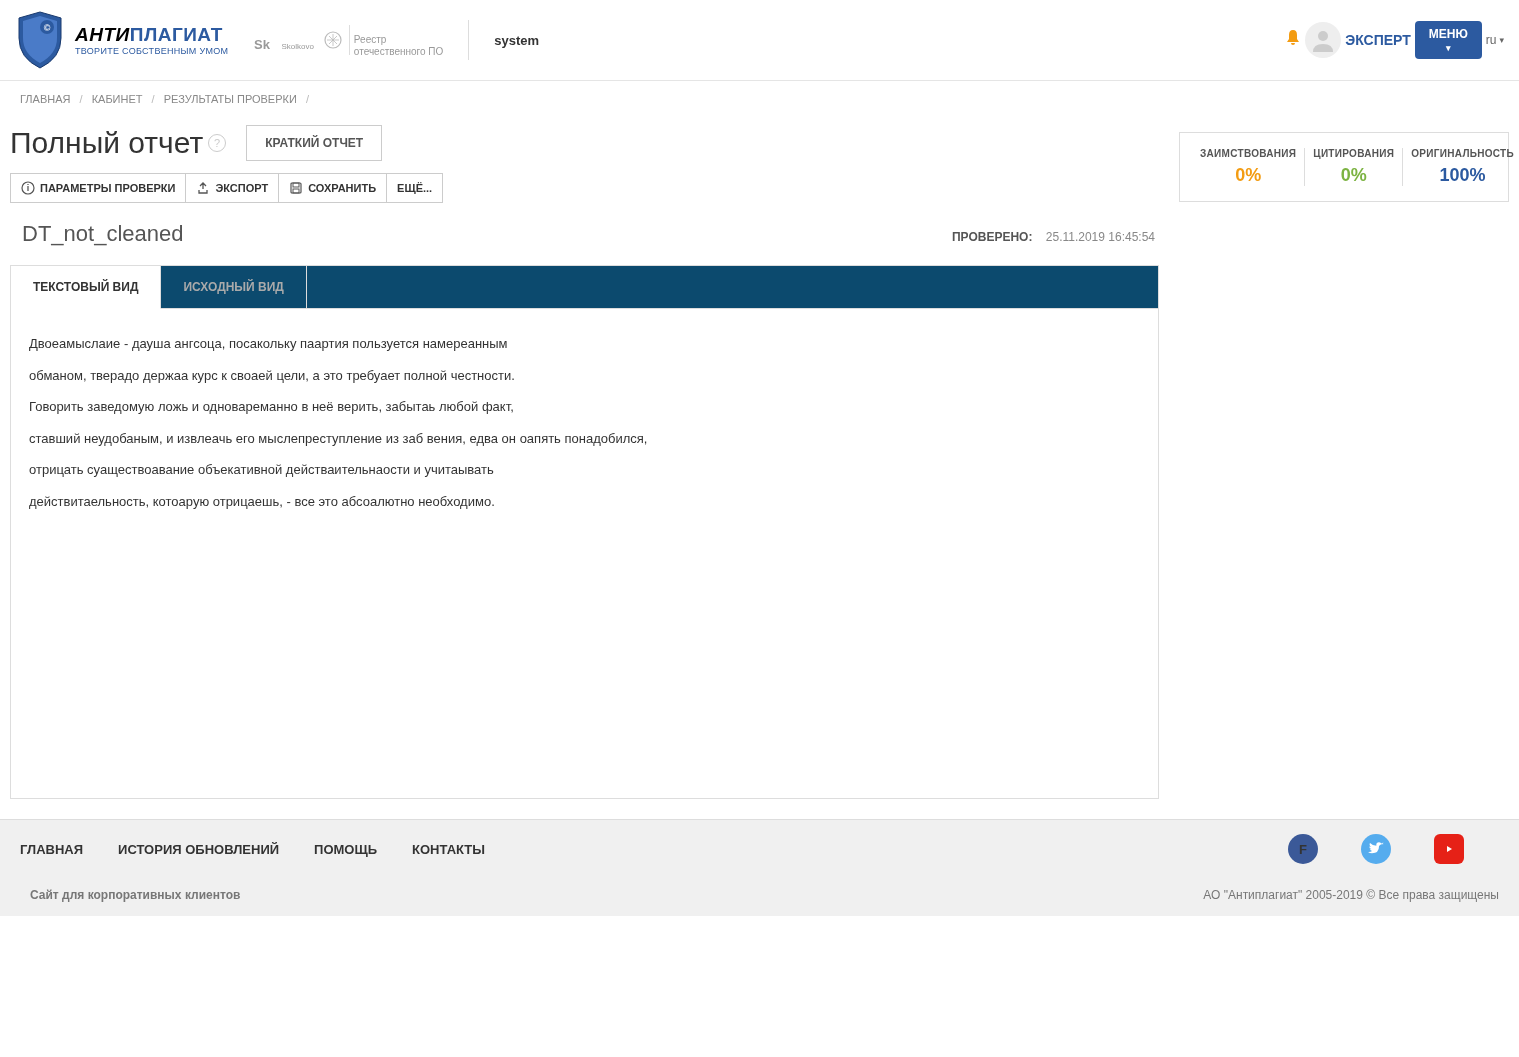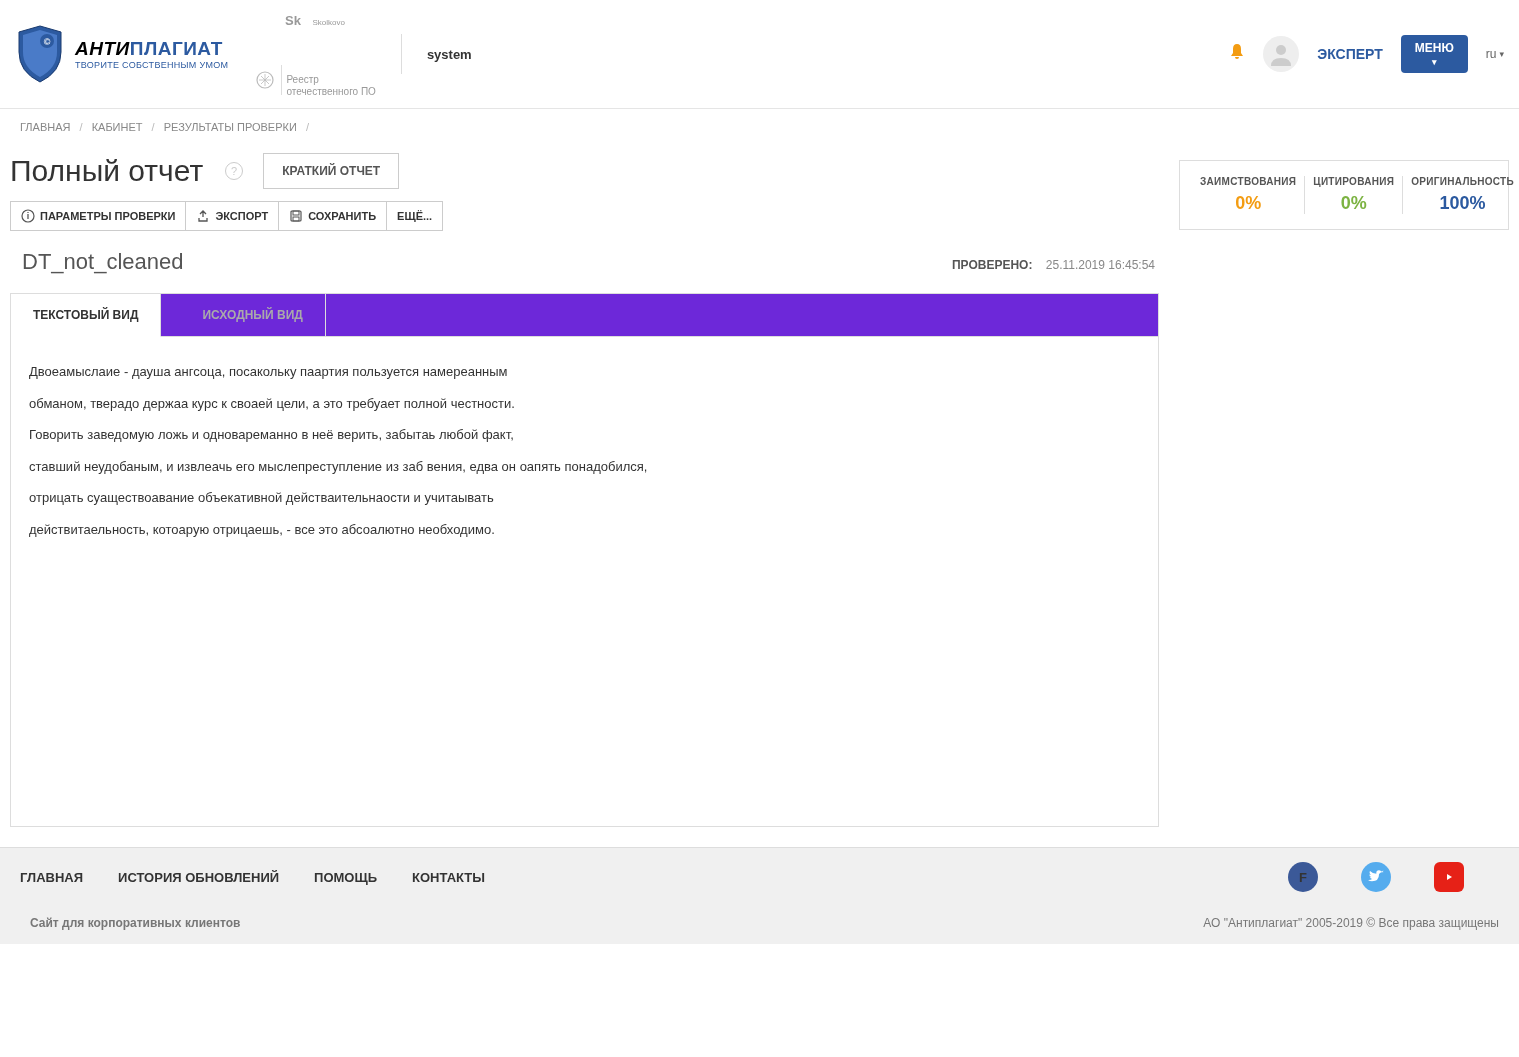--- a/index.html
+++ b/index.html
@@ -7,60 +7,60 @@
 
 .header { display: flex; align-items: center; padding: 10px 15px; border-bottom: 1px solid #e5e5e5; }
 .logo-block { display: flex; align-items: center; gap: 10px; }
 .shield { width: 50px; height: 60px; position: relative; }
 .shield svg { width: 100%; height: 100%; }
 .logo-text { display: flex; flex-direction: column; }
 .logo-title { font-size: 19px; font-weight: bold; letter-spacing: 0.5px; }
 .logo-title .anti { color: #000000; font-style: italic; }
 .logo-title .plag { color: #2c5aa0; }
 .logo-sub { font-size: 9px; color: #2c5aa0; letter-spacing: 0.3px; }
-.partners { display: flex; align-items: center; gap: 28px; margin-left: 25px; color: #999; font-size: 10px; flex-direction: column; }
+.partners { display: flex; align-items: flex-end; gap: 7px; margin-left: 25px; color: #999; font-size: 10px; }
 .partner { display: flex; align-items: center; gap: 4px; }
 .partner-icon { width: 24px; height: 24px; display: flex; align-items: center; justify-content: center; color: #aaa; }
 .partner-divider { width: 1px; height: 30px; background: #ddd; }
 .vline { width: 1px; height: 40px; background: #ddd; margin: 0 25px; }
 .system-label { color: #333; font-weight: bold; font-size: 13px; }
-.header-right { margin-left: auto; display: flex; align-items: center; gap: 18px; }
+.header-right { margin-left: auto; display: flex; align-items: center; gap: 4px; }
 .bell { color: #f39c12; font-size: 16px; }
 .avatar { width: 36px; height: 36px; border-radius: 50%; background: #eee; display: flex; align-items: center; justify-content: center; color: #bbb; }
 .role-label { color: #2c5aa0; font-weight: bold; font-size: 14px; }
 .menu-btn { background: #2c5aa0; color: #fff; padding: 6px 14px; border-radius: 4px; font-weight: bold; font-size: 12px; text-align: center; cursor: pointer; }
 .menu-btn-arrow { font-size: 9px; display: block; margin-top: 2px; }
 .lang { display: flex; align-items: center; gap: 3px; color: #666; font-size: 12px; cursor: pointer; }
 
 .breadcrumb { padding: 12px 20px; font-size: 11px; color: #888; }
 .breadcrumb a { color: #888; text-decoration: none; text-transform: uppercase; }
 .breadcrumb .sep { margin: 0 6px; color: #bbb; }
 
 .content-wrap { display: flex; padding: 0 10px 20px 10px; gap: 20px; }
 .main-col { flex: 1; min-width: 0; }
 .side-col { width: 330px; }
 
 .title-row { display: flex; align-items: center; gap: 20px; padding: 8px 0 12px 0; }
-.page-title { font-size: 30px; color: #333; font-weight: normal; display: flex; align-items: center; gap: 22px; }
+.page-title { font-size: 30px; color: #333; font-weight: normal; display: flex; align-items: center; gap: 5px; }
 .help-circle { width: 18px; height: 18px; border: 1.5px solid #ccc; border-radius: 50%; display: inline-flex; align-items: center; justify-content: center; font-size: 11px; color: #ccc; }
 .brief-btn { border: 1px solid #ccc; padding: 10px 18px; font-size: 12px; font-weight: bold; color: #555; background: #fff; cursor: pointer; text-transform: uppercase; }
 
 .toolbar { display: flex; gap: 0; margin-bottom: 18px; }
 .tool-btn { border: 1px solid #ccc; padding: 7px 10px; font-size: 11px; font-weight: bold; color: #333; background: #fff; cursor: pointer; display: flex; align-items: center; gap: 5px; margin-right: -1px; }
 .tool-btn:first-child { }
 .tool-icon { width: 14px; height: 14px; display: inline-flex; align-items: center; justify-content: center; }
 
 .doc-row { display: flex; justify-content: space-between; align-items: baseline; margin-bottom: 18px; padding: 0 4px; }
 .doc-name { font-size: 22px; color: #555; margin-left: 8px; }
 .doc-checked { font-size: 12px; color: #555; margin-left: 28px; }
 .doc-checked .label { font-weight: bold; margin-right: 10px; }
 .doc-checked .date { color: #888; }
 
 .tabs-wrap { border: 1px solid #ddd; }
-.tabs { display: flex; background: #6d28d9; gap: 19px; }
+.tabs { display: flex; background: #0c4a6e; }
 .tab { padding: 14px 22px; font-size: 12px; font-weight: bold; cursor: pointer; border-right: 1px solid #ddd; }
 .tab.active { background: #fff; color: #333; border-bottom: 1px solid #fff; margin-bottom: -1px; }
 .tab.inactive { color: #aaa; }
 .tab-content { padding: 25px 18px; min-height: 490px; border-top: 1px solid #ddd; background: #fff; }
 .tab-content p { font-size: 13px; line-height: 1.5; margin-bottom: 12px; color: #333; }
 
 .stats-box { border: 1px solid #ddd; padding: 15px 12px; display: flex; justify-content: space-around; text-align: center; margin-top: 15px; }
 .stat { flex: 1; border-right: 1px solid #ddd; padding: 0 8px; }
 .stat:last-child { border-right: none; }
 .stat-label { font-size: 10px; font-weight: bold; color: #555; letter-spacing: 0.3px; margin-bottom: 6px; }

